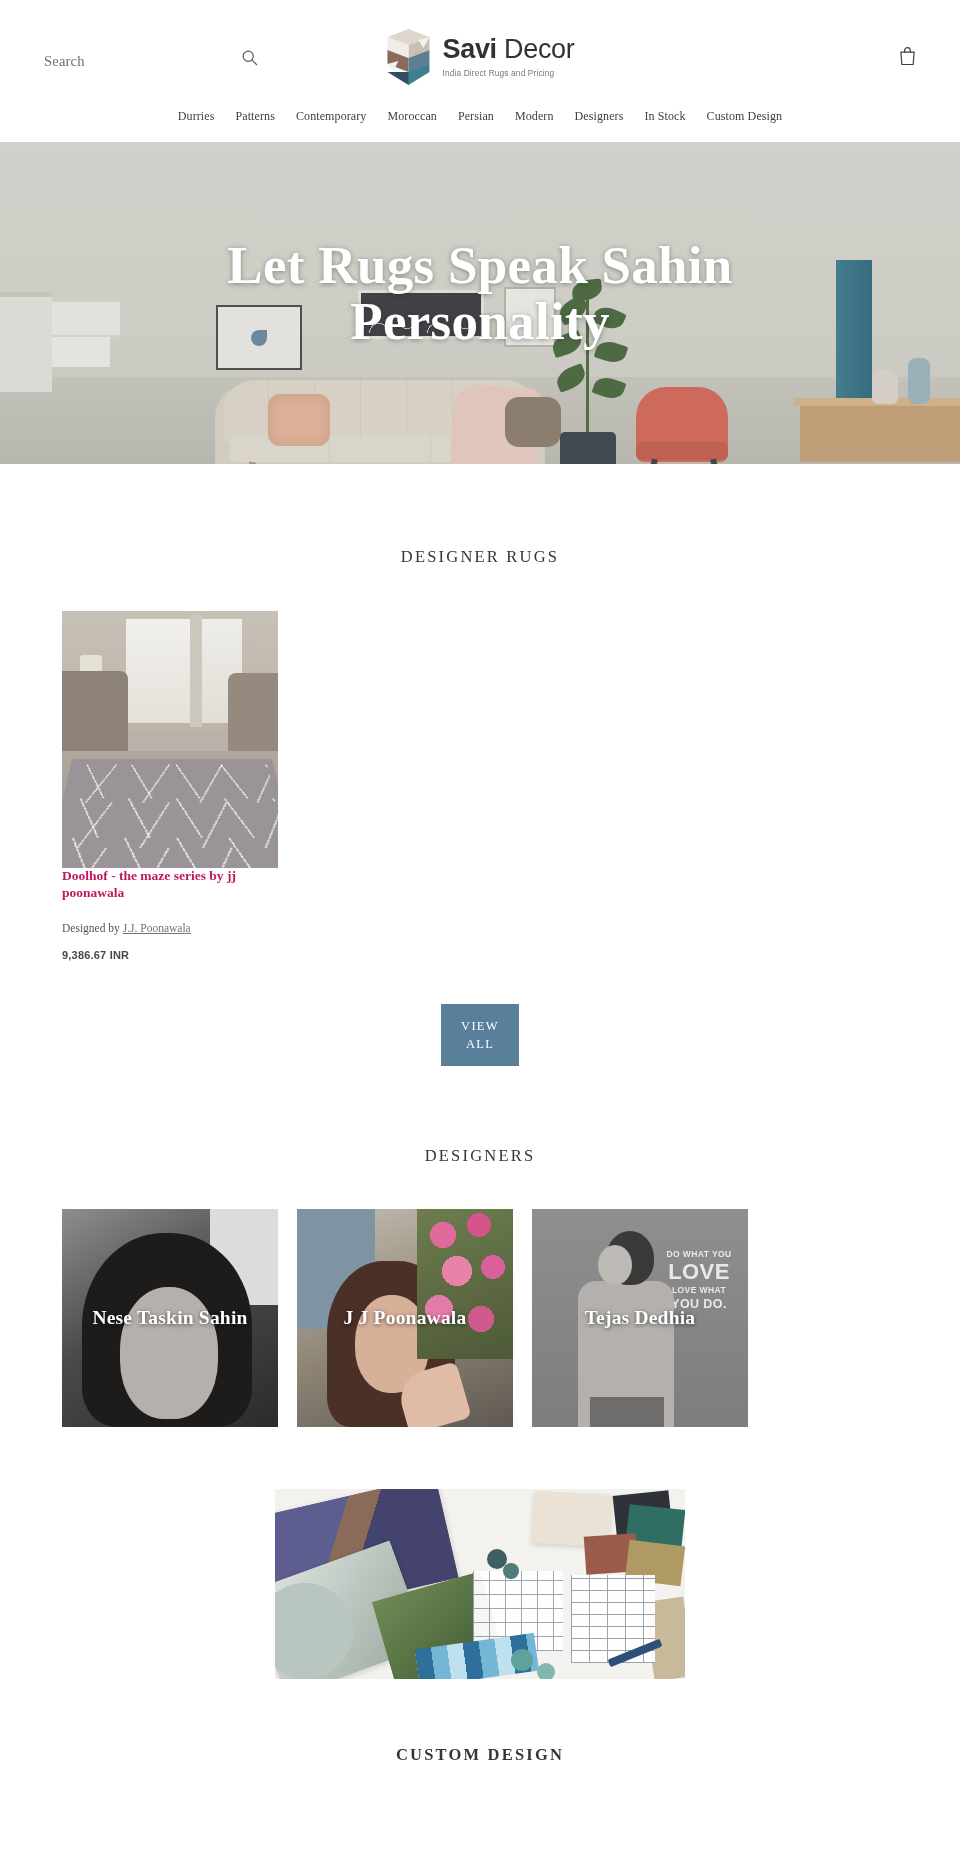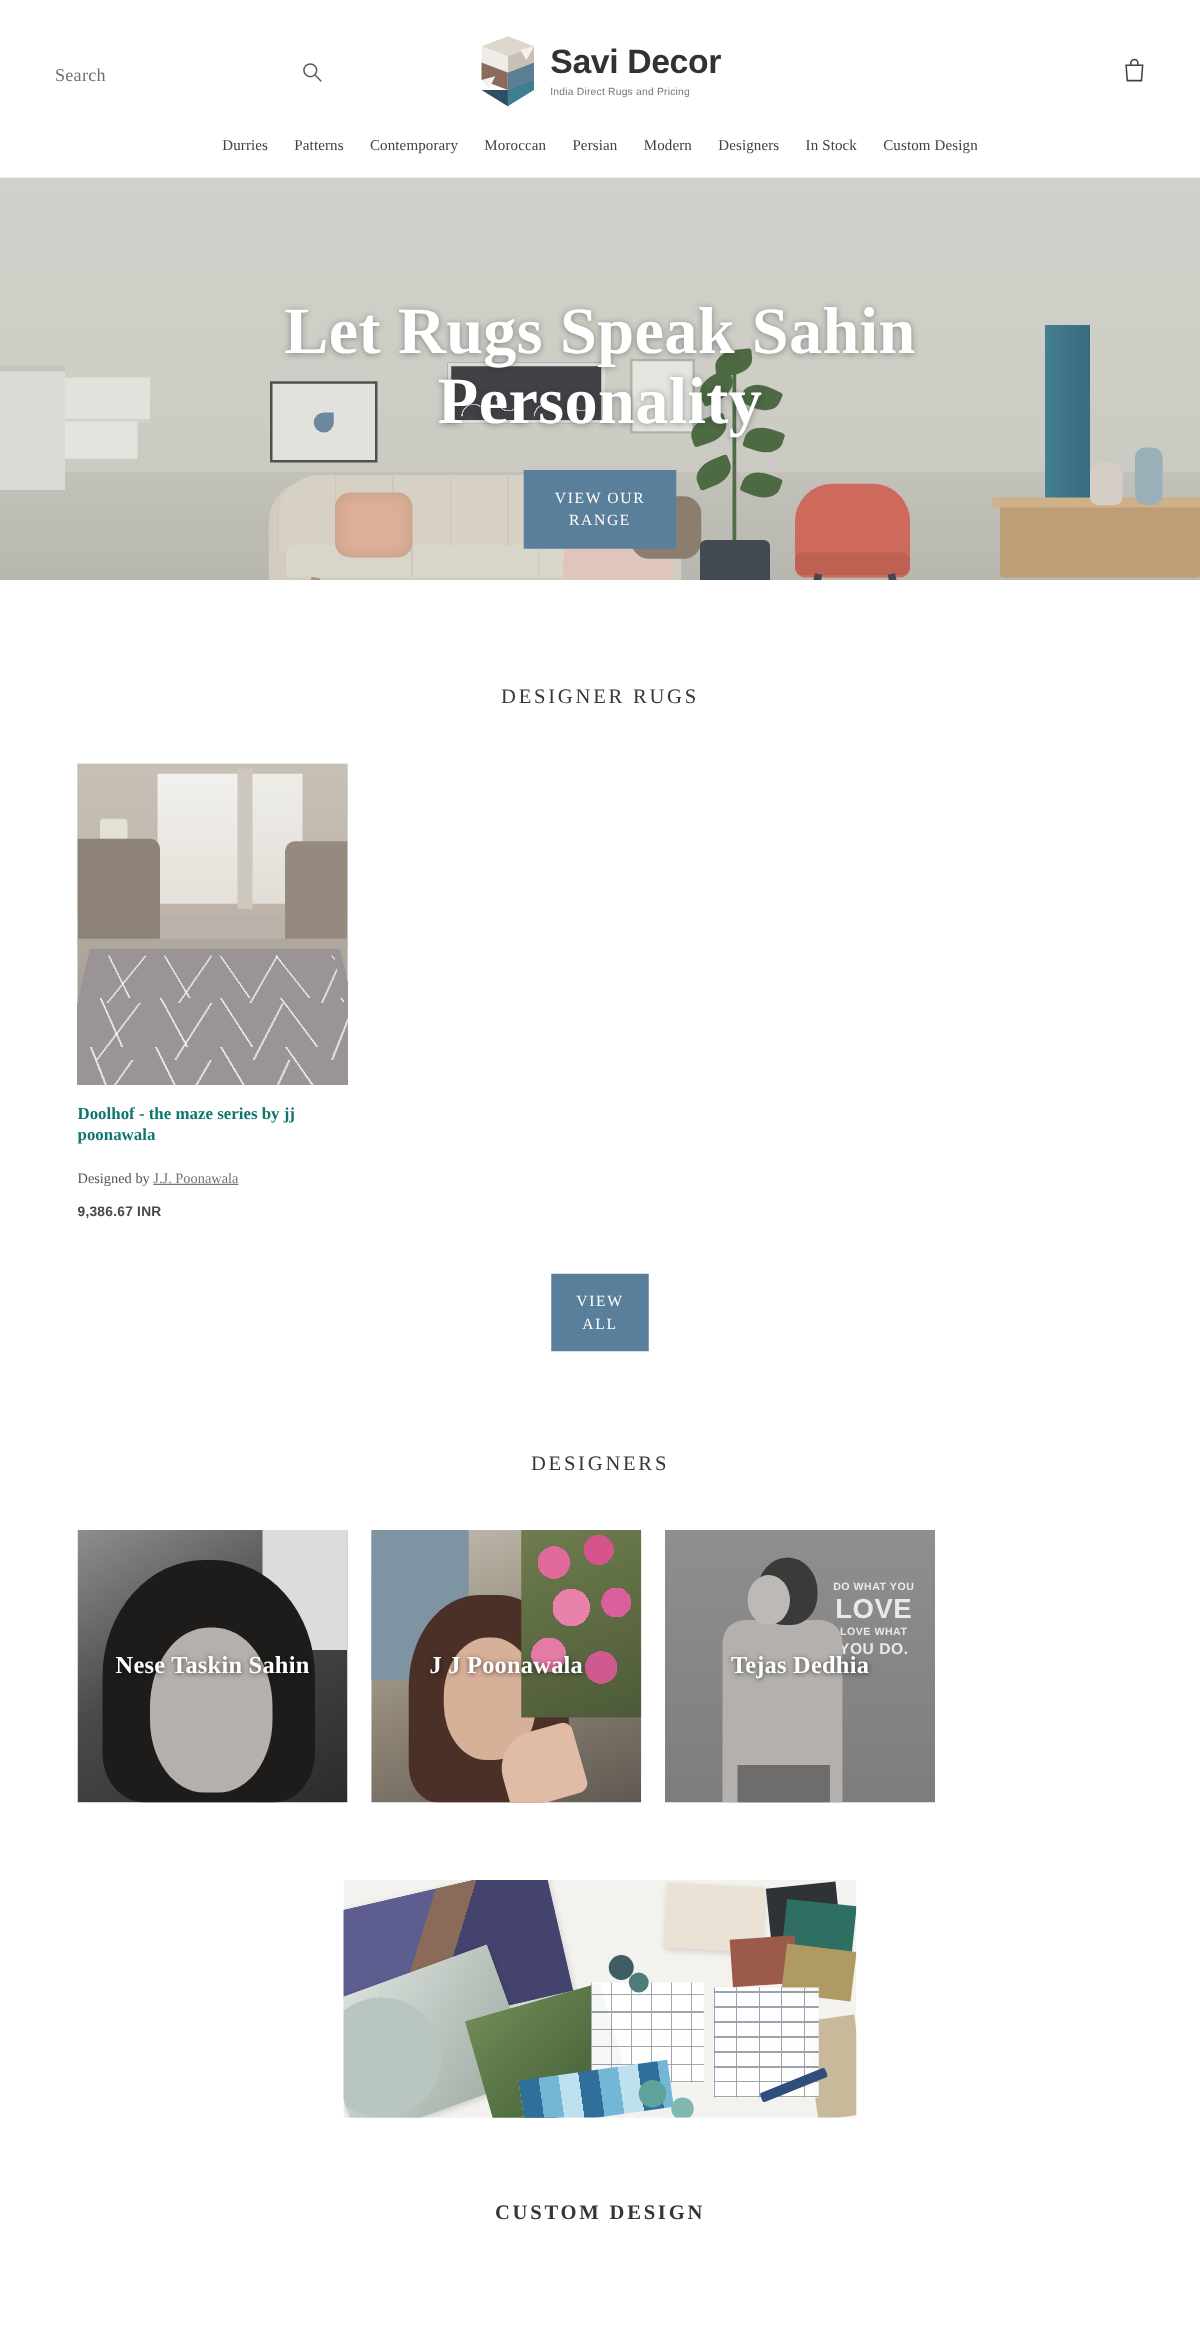--- a/index.html
+++ b/index.html
@@ -61,21 +61,21 @@
   .logo-mark { width: 46px; height: 58px; display: block; }
   .logo-text-wrap { display: flex; flex-direction: column; justify-content: center; }
   .logo-word {
     font-family: "Liberation Sans", sans-serif;
     font-size: 27px;
     line-height: 1;
     letter-spacing: -0.3px;
     color: #2f3336;
   }
   .logo-word b { font-weight: 700; }
-  .logo-word span.light { font-weight: 700; }
+  .logo-word span.light { font-weight: 400; }
   .logo-tag {
     font-size: 8.3px;
     color: #72777b;
     letter-spacing: .15px;
     margin-top: 5px;
     font-weight: 400;
   }
   .cart-area {
     margin-left: auto;
     display: flex; align-items: center; justify-content: flex-end;
@@ -235,22 +235,21 @@
     background:
       linear-gradient(58deg, transparent 47%, rgba(255,255,255,.8) 47%, rgba(255,255,255,.8) 49%, transparent 49%),
       linear-gradient(-58deg, transparent 47%, rgba(255,255,255,.7) 47%, rgba(255,255,255,.7) 49%, transparent 49%);
     background-size: 44px 34px, 52px 38px;
   }
   .product-title {
     font-family: "Liberation Serif", serif;
     font-weight: 700;
     font-size: 13.5px;
     line-height: 1.25;
-    color: #0f766e;
-    margin-top: 15px;
+    color: #be185d;
   }
   .product-designer {
     font-family: "Liberation Serif", serif;
     font-size: 11.5px;
     color: #51565a;
     margin-top: 20px;
   }
   .product-designer a { color: #6e7478; text-decoration: underline; cursor: pointer; }
   .product-price {
     font-size: 11px;
@@ -468,21 +467,20 @@
     <div class="h-sideboard"></div>
     <div class="h-sideboard-top"></div>
     <div class="h-vase1"></div>
     <div class="h-vase2"></div>
 
     <div class="hero-scrim"></div>
   </div>
 
   <div class="hero-content">
     <h1 class="hero-title">Let Rugs Speak Sahin Personality</h1>
-    <button class="hero-btn">VIEW OUR RANGE</button>
   </div>
 </section>
 
 <section id="designer-rugs-section">
   <h2 class="section-title">DESIGNER RUGS</h2>
 
   <div class="product-grid">
     <div class="product-card">
       <div class="product-thumb">
         <div class="pt-wall"></div>

